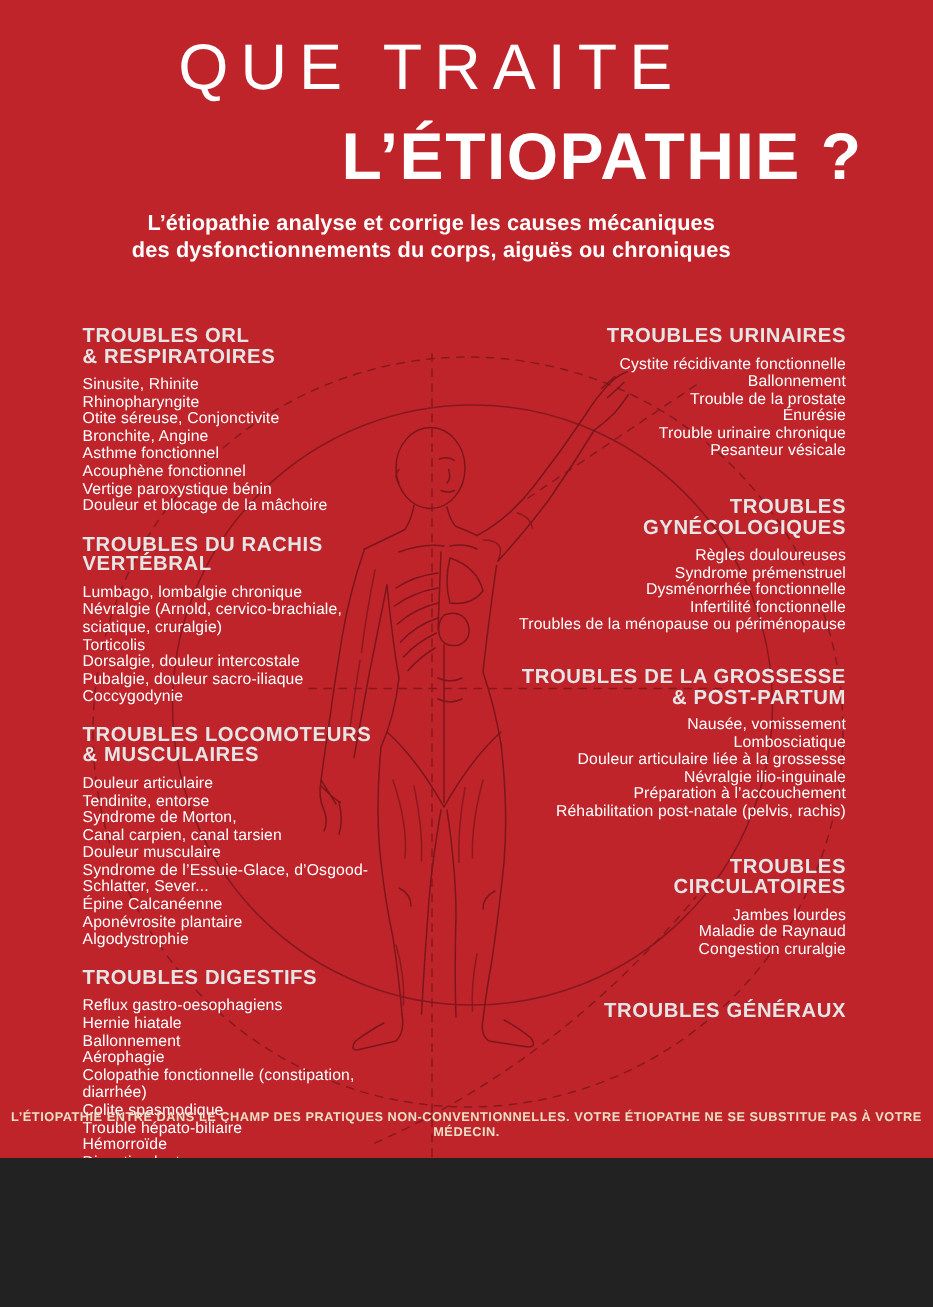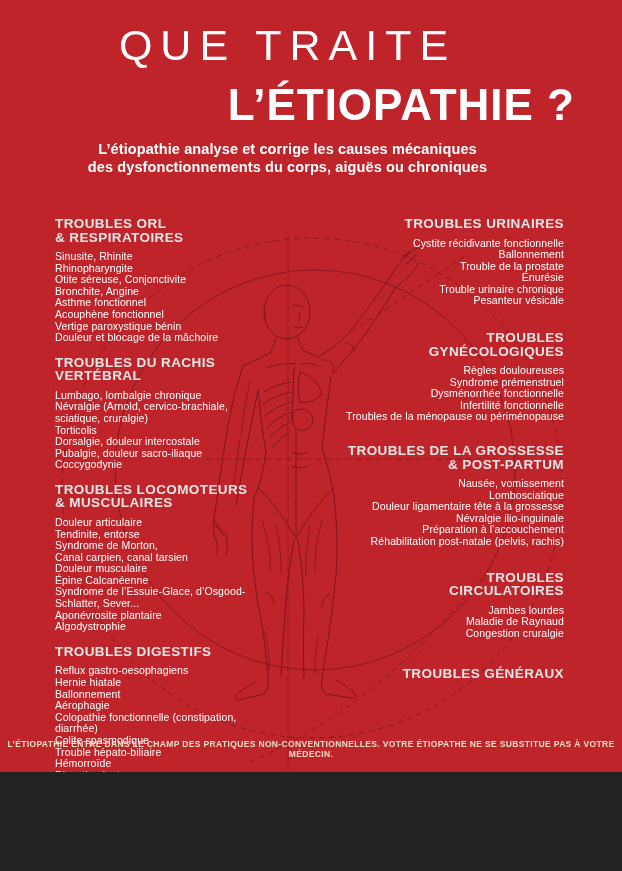--- a/index.html
+++ b/index.html
@@ -151,22 +151,22 @@
       <section class="section">
       <h2 class="sec-title">TROUBLES LOCOMOTEURS
 &amp; MUSCULAIRES</h2>
       <div class="items">
 
       <div class="item">Douleur articulaire</div>
           <div class="item">Tendinite, entorse</div>
           <div class="item">Syndrome de Morton,</div>
           <div class="item">Canal carpien, canal tarsien</div>
           <div class="item">Douleur musculaire</div>
+          <div class="item">Syndrome de l’Essuie-Glace, d’Osgood-Schlatter, Sever...</div>
           <div class="item">Épine Calcanéenne</div>
-          <div class="item">Syndrome de l’Essuie-Glace, d’Osgood-Schlatter, Sever...</div>
           <div class="item">Aponévrosite plantaire</div>
           <div class="item">Algodystrophie</div>
         </div>
     </section>
       <section class="section">
       <h2 class="sec-title">TROUBLES DIGESTIFS</h2>
       <div class="items">
 
       <div class="item">Reflux gastro-oesophagiens</div>
           <div class="item">Hernie hiatale</div>
@@ -207,21 +207,21 @@
           <div class="item">Troubles de la ménopause ou périménopause</div>
         </div>
     </section>
       <section class="section">
       <h2 class="sec-title">TROUBLES DE LA GROSSESSE
 &amp; POST-PARTUM</h2>
       <div class="items">
 
       <div class="item">Nausée, vomissement</div>
           <div class="item">Lombosciatique</div>
-          <div class="item">Douleur ligamentaire tête à la grossesse</div>
+          <div class="item">Douleur articulaire liée à la grossesse</div>
           <div class="item">Névralgie ilio-inguinale</div>
           <div class="item">Préparation à l’accouchement</div>
           <div class="item">Réhabilitation post-natale (pelvis, rachis)</div>
         </div>
     </section>
       <section class="section">
       <h2 class="sec-title">TROUBLES
 CIRCULATOIRES</h2>
       <div class="items">
 

